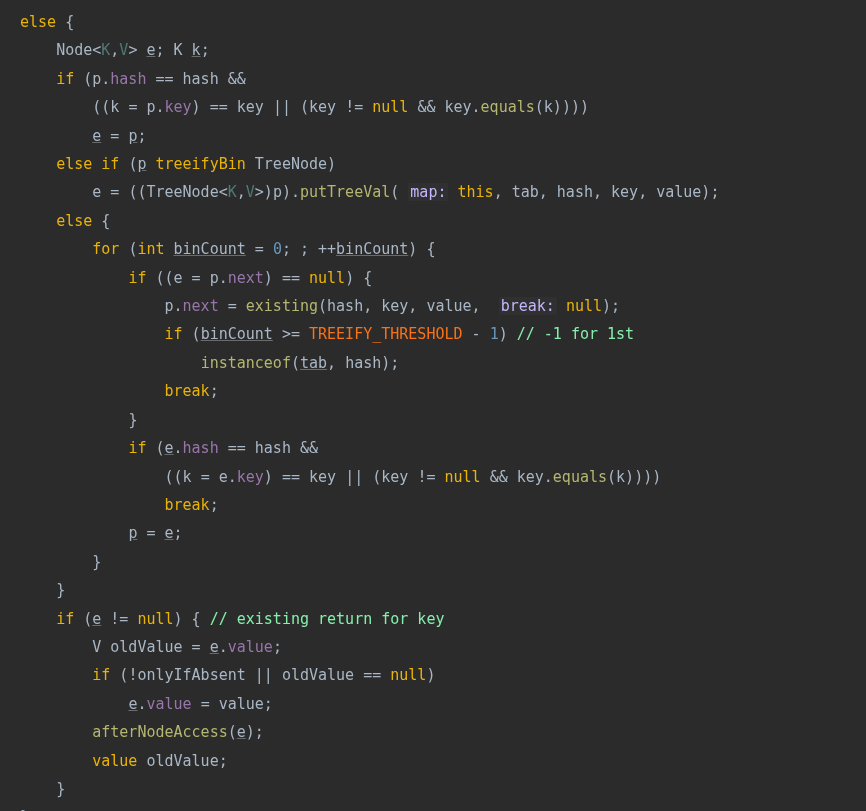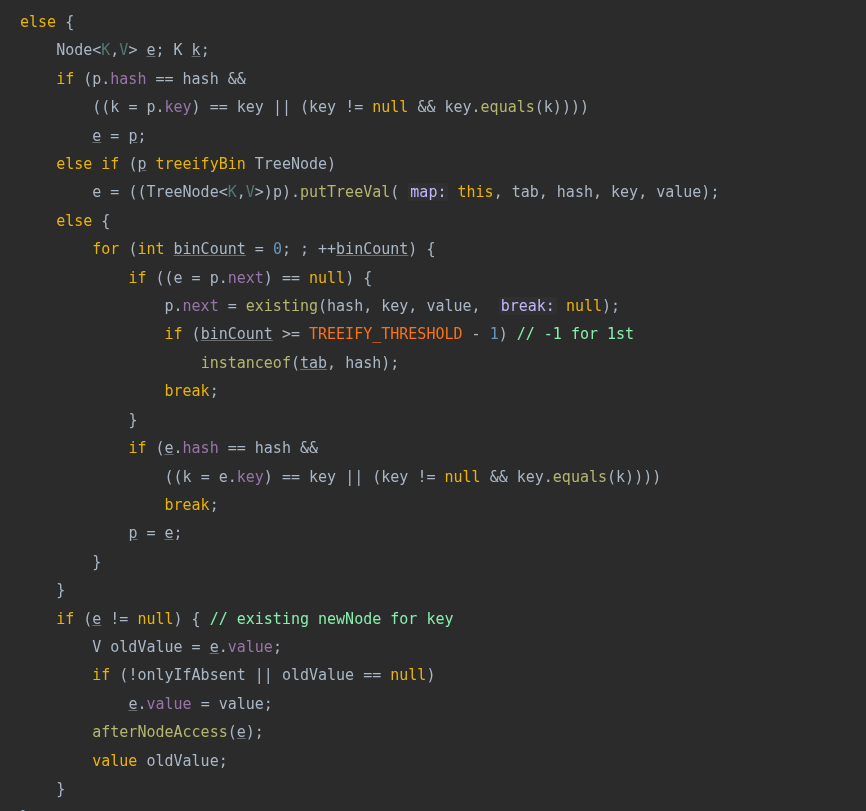--- a/index.html
+++ b/index.html
@@ -48,20 +48,20 @@
 <span data-interactable="false">                <span class="kw">if</span> <span>(</span><span class="ul">binCount</span> <span>&gt;=</span> <span class="const">TREEIFY_THRESHOLD</span> <span>-</span> <span class="num">1</span><span>)</span> <span class="cmt" data-interactable="false">// -1 for 1st</span></span>
 <span data-interactable="false">                    <span class="call">instanceof</span><span>(</span><span class="ul">tab</span><span>,</span> <span>hash</span><span>)</span><span>;</span></span>
 <span data-interactable="false">                <span class="kw">break</span><span>;</span></span>
 <span data-interactable="false">            <span>}</span></span>
 <span data-interactable="false">            <span class="kw">if</span> <span>(</span><span class="ul">e</span><span>.</span><span class="field">hash</span> <span>==</span> <span>hash</span> <span>&amp;&amp;</span></span>
 <span data-interactable="false">                <span>((</span><span>k</span> <span>=</span> <span>e</span><span>.</span><span class="field">key</span><span>)</span> <span>==</span> <span>key</span> <span>||</span> <span>(</span><span>key</span> <span>!=</span> <span class="kw">null</span> <span>&amp;&amp;</span> <span>key</span><span>.</span><span class="call">equals</span><span>(</span><span>k</span><span>)</span><span>)</span><span>)</span><span>)</span></span>
 <span data-interactable="false">                <span class="kw">break</span><span>;</span></span>
 <span data-interactable="false">            <span class="ul">p</span> <span>=</span> <span class="ul">e</span><span>;</span></span>
 <span data-interactable="false">        <span>}</span></span>
 <span data-interactable="false">    <span>}</span></span>
-<span data-interactable="false">    <span class="kw">if</span> <span>(</span><span class="ul">e</span> <span>!=</span> <span class="kw">null</span><span>)</span> <span>{</span> <span class="cmt" data-interactable="false">// existing newNode for key</span></span>
+<span data-interactable="false">    <span class="kw">if</span> <span>(</span><span class="ul">e</span> <span>!=</span> <span class="kw">null</span><span>)</span> <span>{</span> <span class="cmt" data-interactable="false">// existing return for key</span></span>
 <span data-interactable="false">        <span class="type">V</span> <span>oldValue</span> <span>=</span> <span class="ul">e</span><span>.</span><span class="field">value</span><span>;</span></span>
 <span data-interactable="false">        <span class="kw">if</span> <span>(</span><span>!</span><span>onlyIfAbsent</span> <span>||</span> <span>oldValue</span> <span>==</span> <span class="kw">null</span><span>)</span></span>
 <span data-interactable="false">            <span class="ul">e</span><span>.</span><span class="field">value</span> <span>=</span> <span>value</span><span>;</span></span>
 <span data-interactable="false">        <span class="call">afterNodeAccess</span><span>(</span><span class="ul">e</span><span>)</span><span>;</span></span>
 <span data-interactable="false">        <span class="kw">value</span> <span>oldValue</span><span>;</span></span>
 <span data-interactable="false">    <span>}</span></span>
 <span data-interactable="false"><span>}</span></span></pre>
 
 </body></html>

